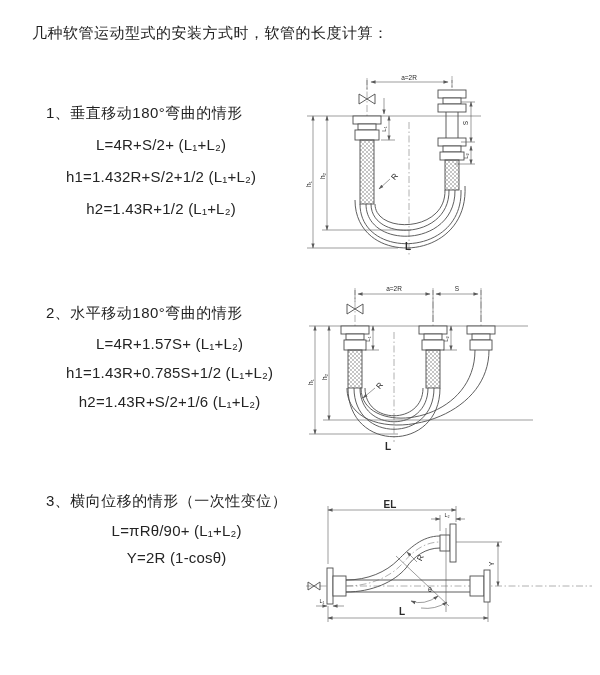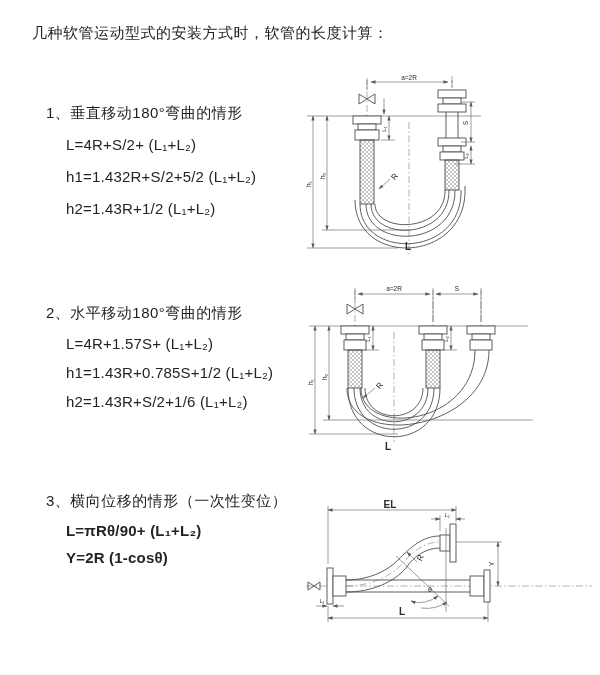--- a/index.html
+++ b/index.html
@@ -7,45 +7,45 @@
     width:600px;height:675px;position:relative;overflow:hidden;
     font-family:"Liberation Sans","DejaVu Sans",sans-serif;
     color:#2a2a2a;
   }
   .page-title{
     position:absolute;left:32px;top:24px;
     font-size:15px;font-weight:normal;letter-spacing:.5px;color:#1f1f1f;
   }
   .section{position:absolute;}
   .sec-heading{font-size:15px;font-weight:normal;color:#1f1f1f;letter-spacing:.5px;}
-  .formulas{margin-left:20px;margin-top:6px;}
+  .formulas{margin-left:20px;margin-top:6px;text-align:center;}
   .formula{font-size:15px;color:#242424;letter-spacing:.2px;}
   .s1 .formula{height:32px;line-height:32px;}
   .s2 .formula{height:29px;line-height:29px;}
-  .s3 .formula{height:27px;line-height:27px;font-weight:bold;}
+  .s3 .formula{height:27px;line-height:27px;}
   .diagram{position:absolute;}
   
   .oln{stroke:#4d4d4d;stroke-width:.9;fill:none;}
   .fit{stroke:#4d4d4d;stroke-width:.9;fill:#ffffff;}
   .dim{stroke:#5a5a5a;stroke-width:.6;fill:none;}
   .cl{stroke:#6e6e6e;stroke-width:.55;fill:none;stroke-dasharray:7 2.5 1.5 2.5;}
   .braid{stroke:#4d4d4d;stroke-width:.9;}
   .lbl{fill:#2a2a2a;font-family:"Liberation Sans","DejaVu Sans",sans-serif;}
   .big{font-weight:bold;}
 </style>
 </head>
 <body>
 
 <div class="page-title">几种软管运动型式的安装方式时，软管的长度计算：</div>
 
 <div class="section s1" style="left:46px;top:104px;">
   <div class="sec-heading">1、垂直移动180°弯曲的情形</div>
   <div class="formulas">
     <div class="formula">L=4R+S/2+ (L₁+L₂)</div>
-    <div class="formula">h1=1.432R+S/2+5/2 (L₁+L₂)</div>
+    <div class="formula">h1=1.432R+S/2+1/2 (L₁+L₂)</div>
     <div class="formula">h2=1.43R+1/2 (L₁+L₂)</div>
   </div>
 </div>
 
 <div class="section s2" style="left:46px;top:304px;">
   <div class="sec-heading">2、水平移动180°弯曲的情形</div>
   <div class="formulas">
     <div class="formula">L=4R+1.57S+ (L₁+L₂)</div>
     <div class="formula">h1=1.43R+0.785S+1/2 (L₁+L₂)</div>
     <div class="formula">h2=1.43R+S/2+1/6 (L₁+L₂)</div>

